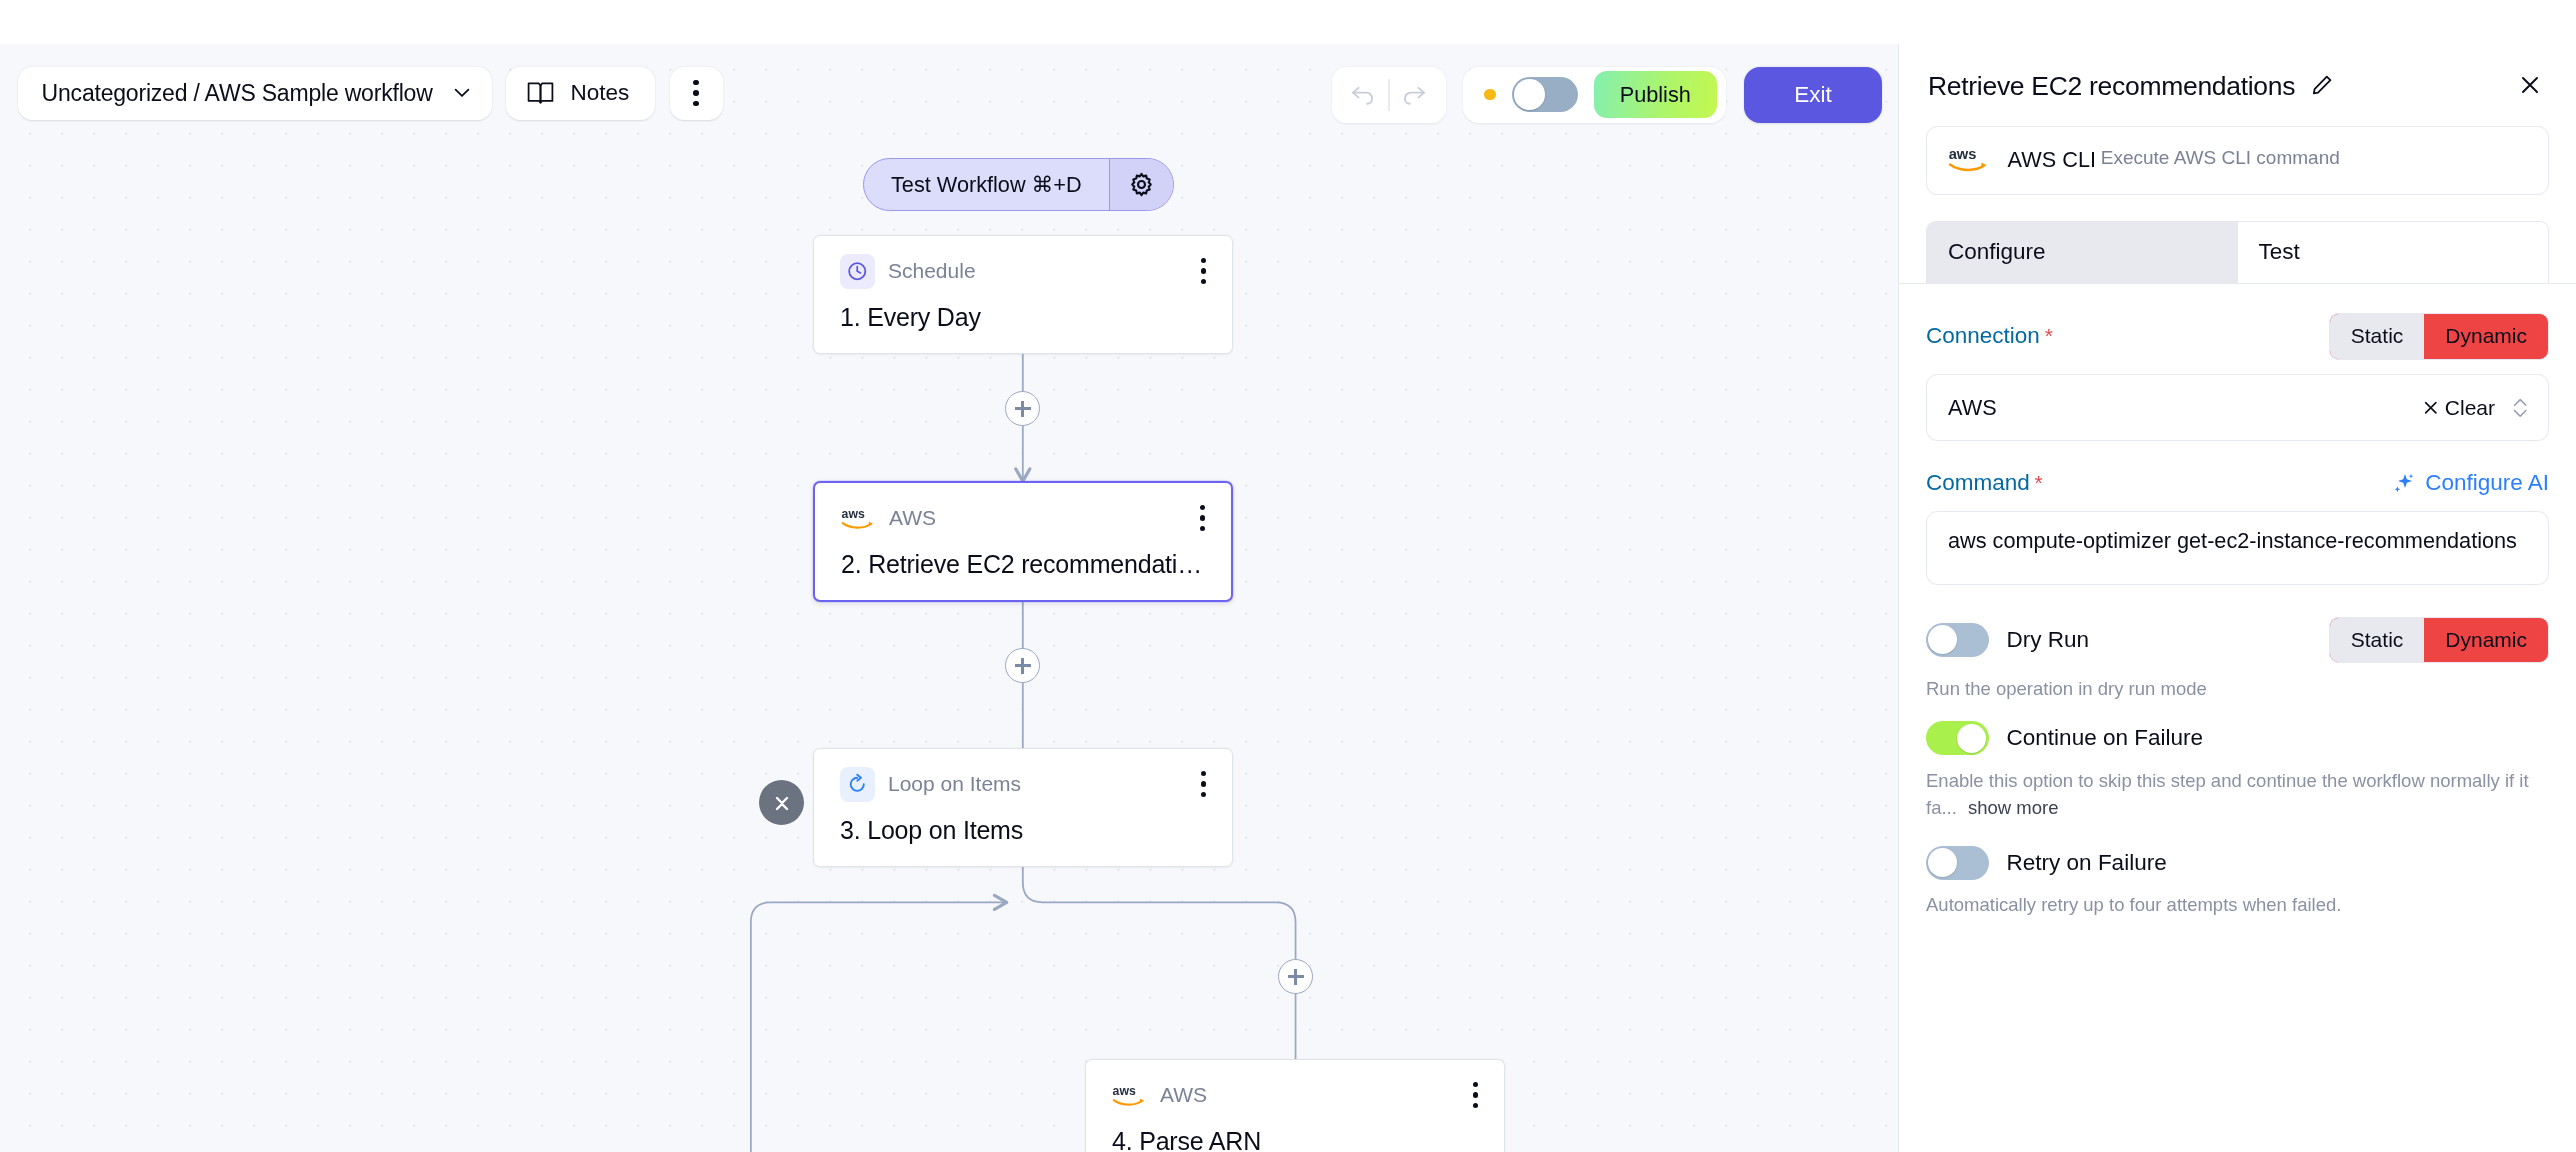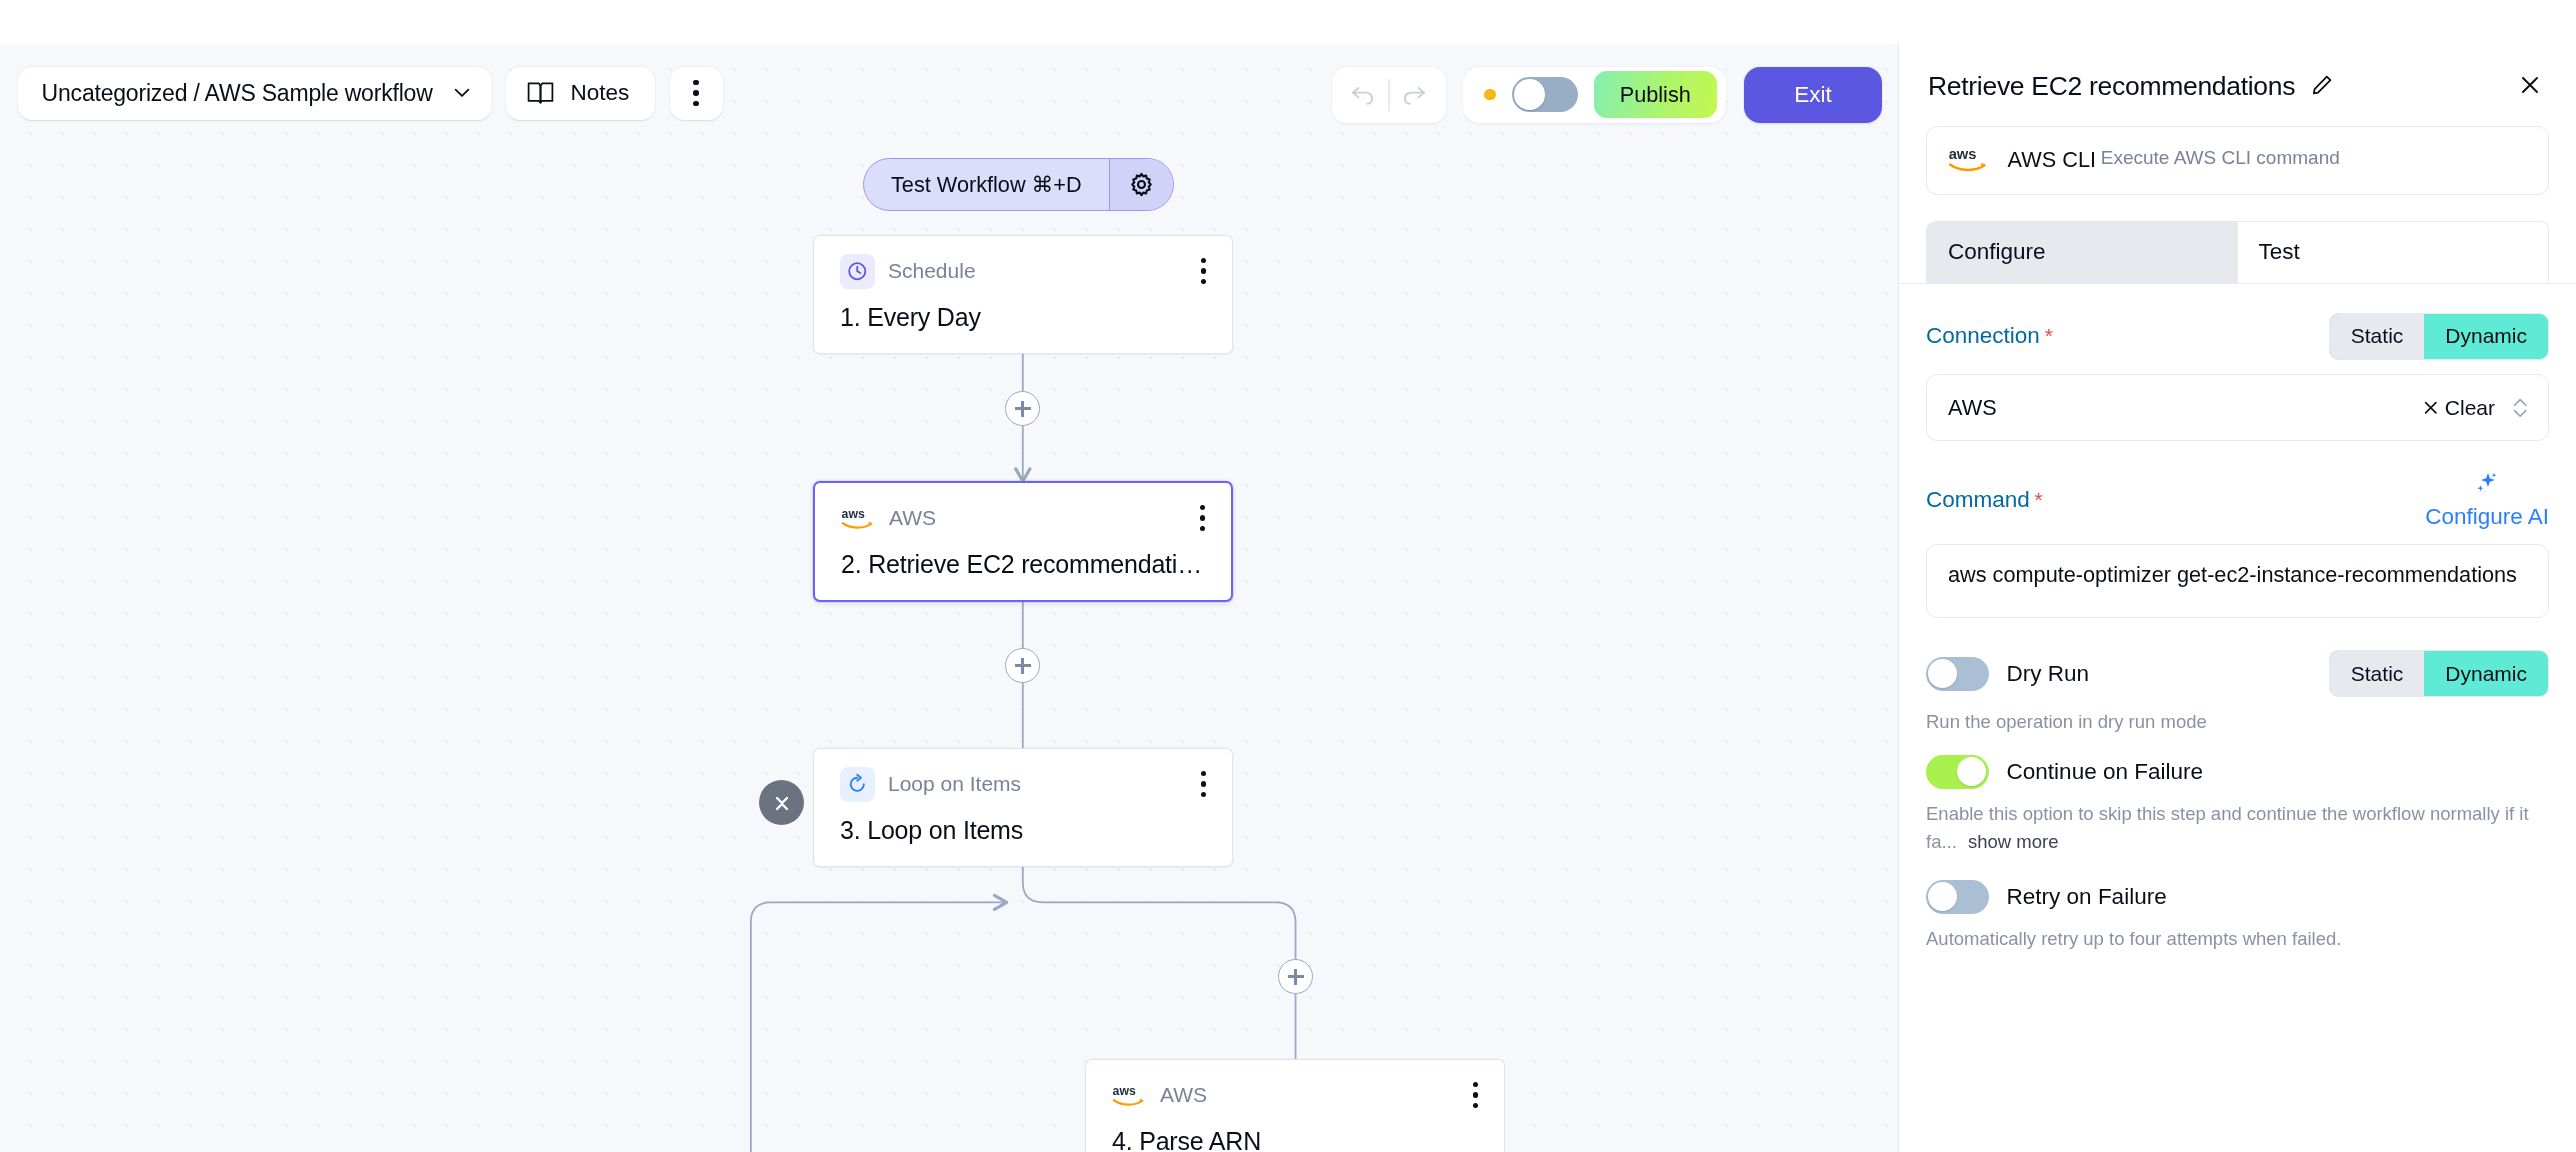--- a/index.html
+++ b/index.html
@@ -314,21 +314,21 @@
   }
   .field-label { font-size: 22.5px; color: #0369a1; }
   .req { color: #e5484d; margin-left: 4.8px; font-size: 21px; }
 
   .seg {
     margin-left: auto;
     display: flex;
     border: 1.3px solid #e6e8ef;
     border-radius: 9.6px;
     overflow: hidden;
-    background: #5eead4;
+    background: #ef4444;
   }
   .seg div {
     padding: 10.4px 21px;
     font-size: 21px;
     color: #0b0e1a;
     cursor: pointer;
   }
   .seg div.on { background: #e7e9ef; }
 
   .select-box {
@@ -344,21 +344,21 @@
   .sel-clear {
     margin-left: auto;
     display: flex; align-items: center; gap: 4.8px;
     font-size: 21px; color: #0b0e1a; cursor: pointer;
   }
   .sel-caret { margin-left: 17.6px; display: flex; flex-direction: column; gap: 2.4px; }
 
   .cfg-ai {
     margin-left: auto;
     display: flex; align-items: center; gap: 9.6px;
-    color: #2b7fff; font-size: 22.5px; cursor: pointer; flex-direction: column;
+    color: #2b7fff; font-size: 22.5px; cursor: pointer;
   }
 
   .textarea-box {
     margin-top: 14.4px;
     min-height: 74px;
     border: 1.3px solid #e6e8ef;
     border-radius: 11.2px;
     padding: 14.4px 21px 16px 21px;
     font-size: 21.7px;
     color: #0b0e1a;

